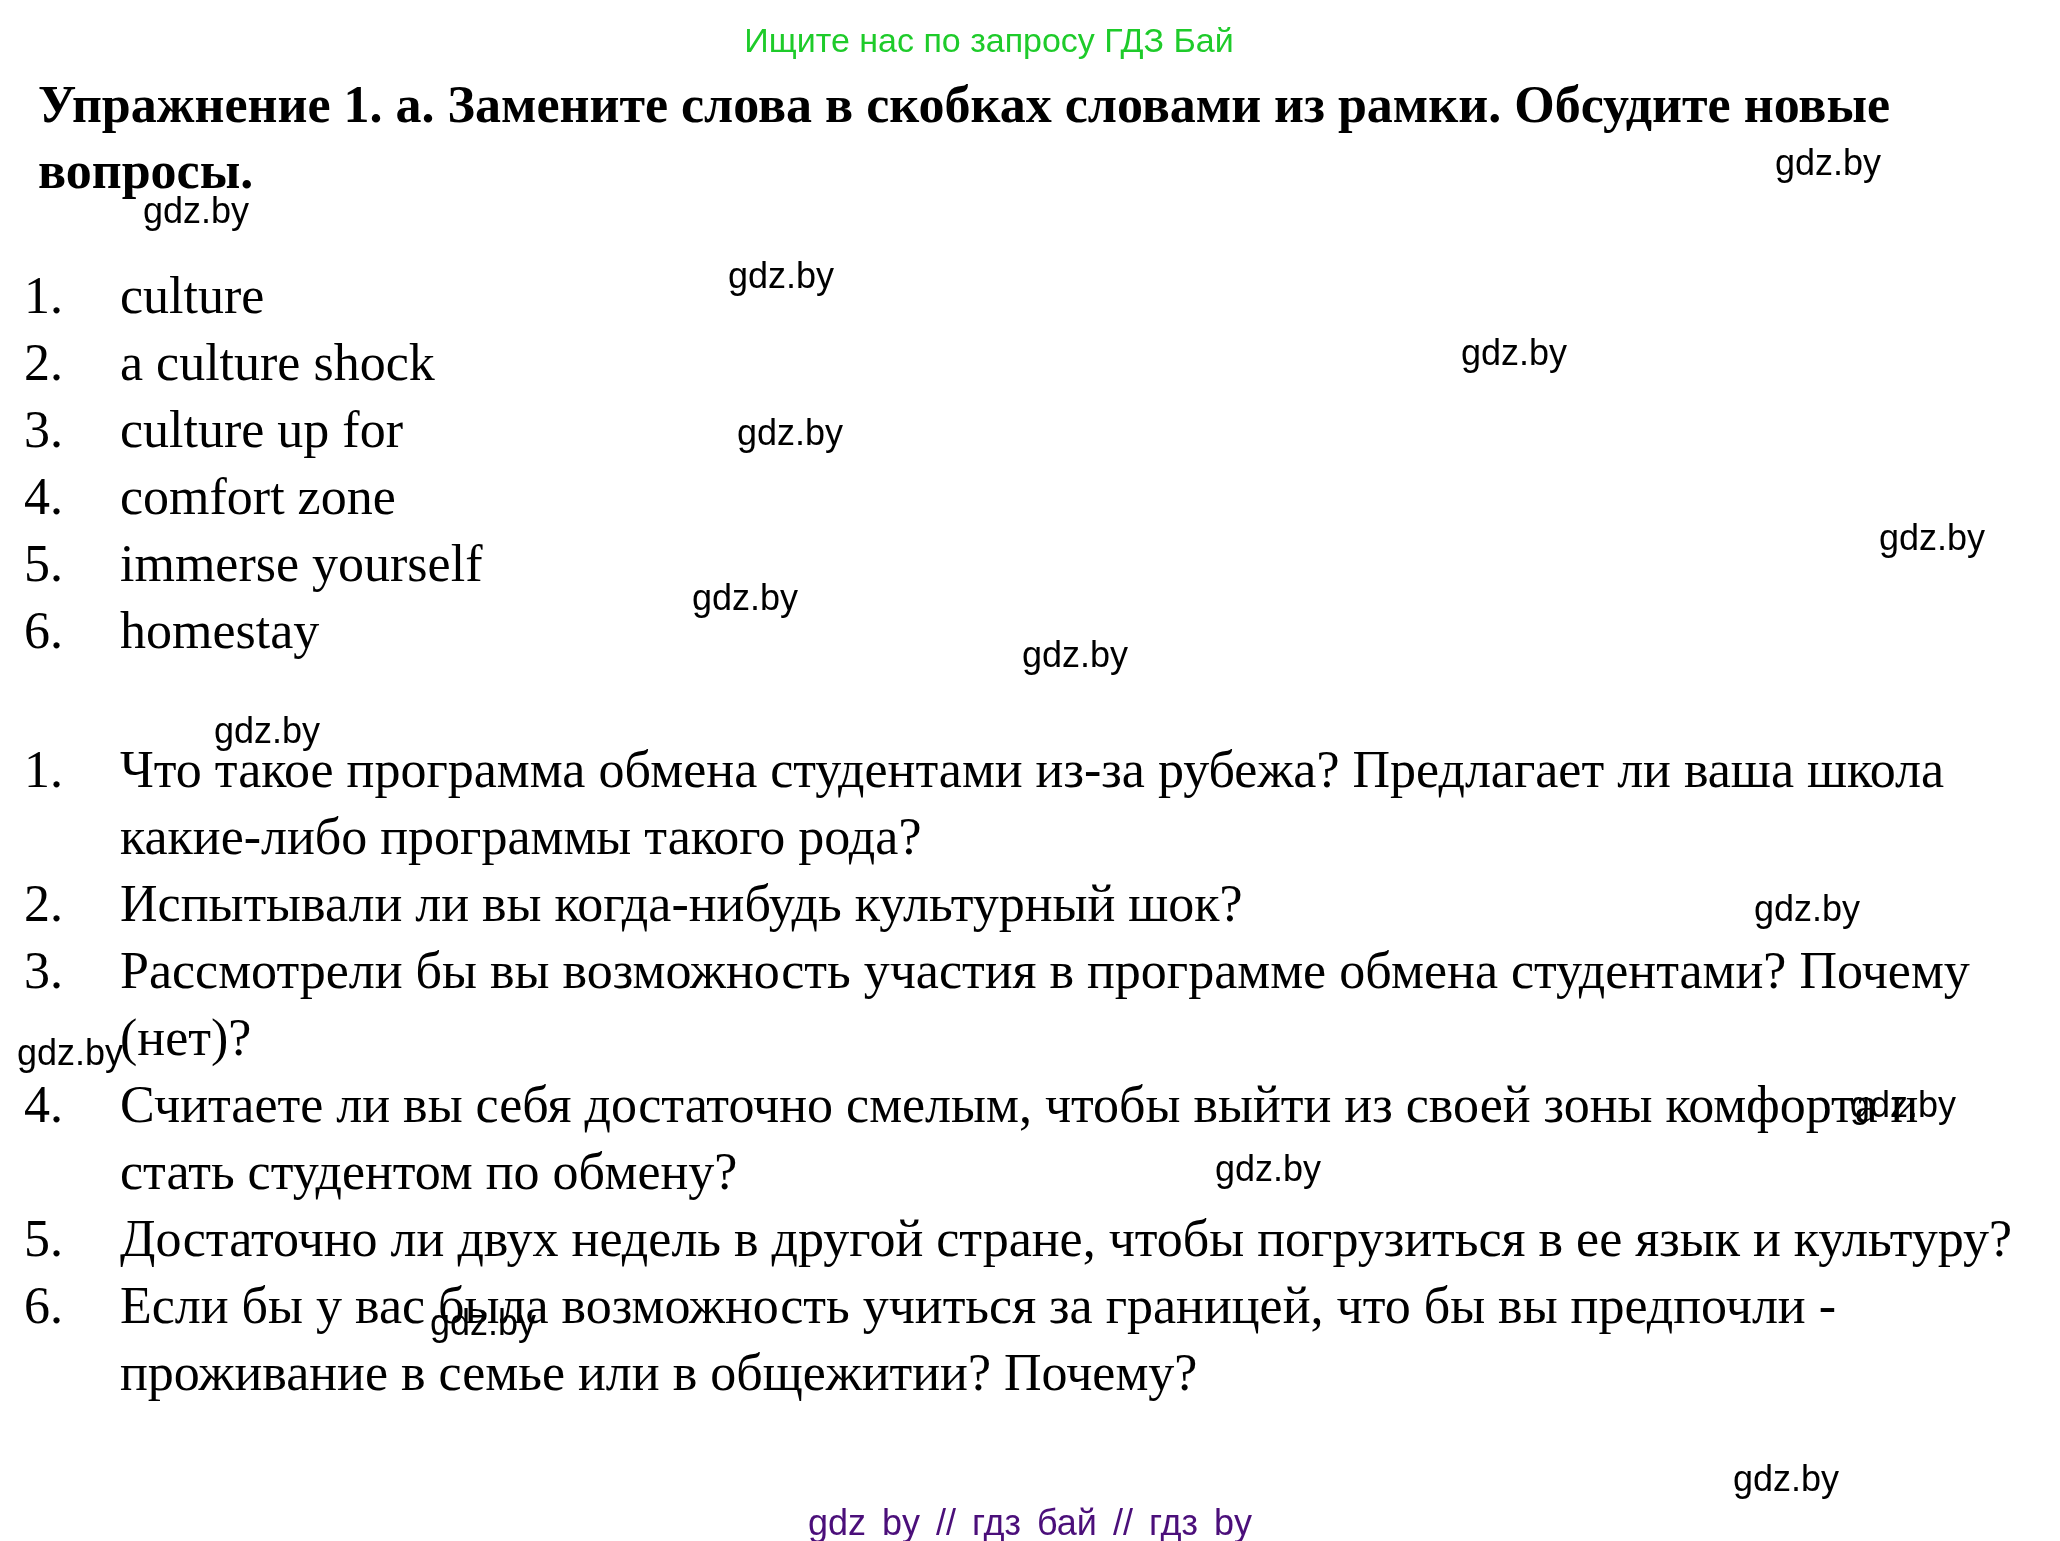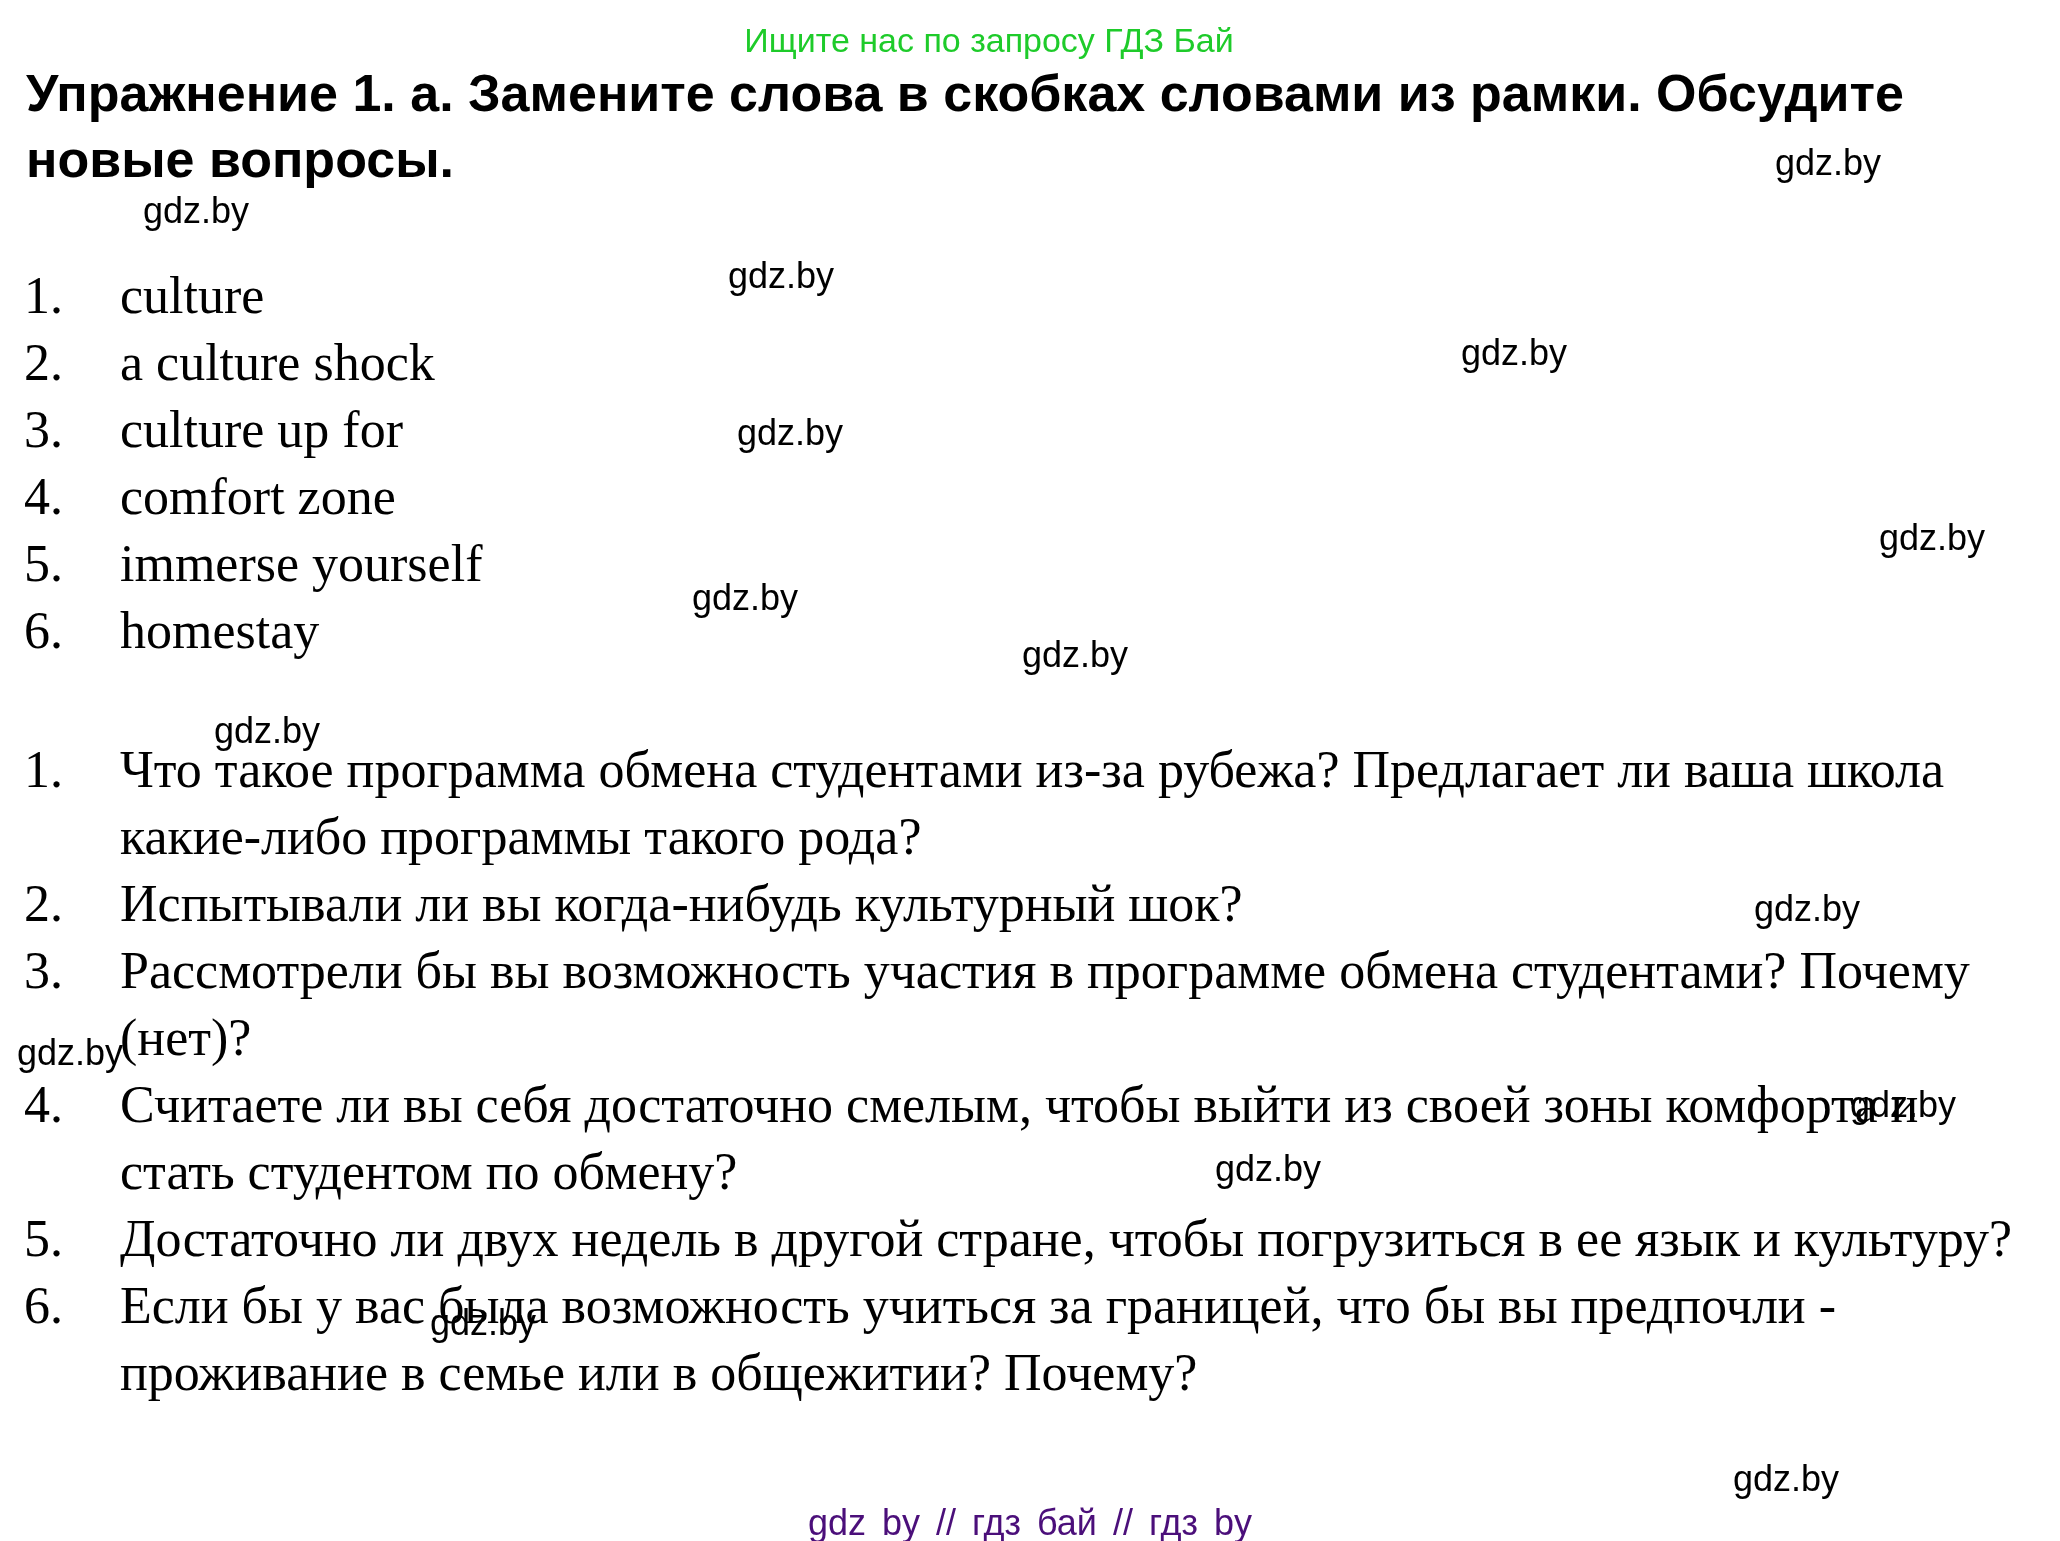--- a/index.html
+++ b/index.html
@@ -1,20 +1,20 @@
 <!DOCTYPE html>
 <html><head>
 <meta charset="utf-8">
 <style>
   html, body { margin:0; padding:0; background:#fff; }
   body { width:2060px; height:1541px; position:relative; overflow:hidden; }
   .search-hint { position:absolute; top:0; left:0; width:1978px; text-align:center;
     font-family:"Liberation Sans", sans-serif; font-size:34px; color:#1ecb2a; line-height:40px;margin-top:20px; }
   .title { position:absolute; left:26px; top:60px; width:1980px;
-    font-family:Liberation Sans, sans-serif; font-weight:bold; font-size:52px; line-height:66px; color:#000; margin:0; }
+    font-family:Liberation Serif, serif; font-weight:bold; font-size:52px; line-height:66px; color:#000; margin:12px; }
   .list { position:absolute; left:24px; margin:0; padding:0; list-style:none;
     font-family:"Liberation Serif", serif; font-size:52px; color:#000; }
   .list li { position:relative; padding-left:96px; line-height:67px; }
   .list .num { position:absolute; left:0; top:0; }
   .words { top:262px; }
   .questions { top:736px; width:1990px; }
   .wm { position:absolute; font-family:"Liberation Sans", sans-serif; font-size:36px; color:#000; }
   .footer { position:absolute; top:1502px; left:0; width:2060px; text-align:center;
     font-family:"Liberation Sans", sans-serif; font-size:36px; color:#4b0f7a; word-spacing:6px; }
 </style>

